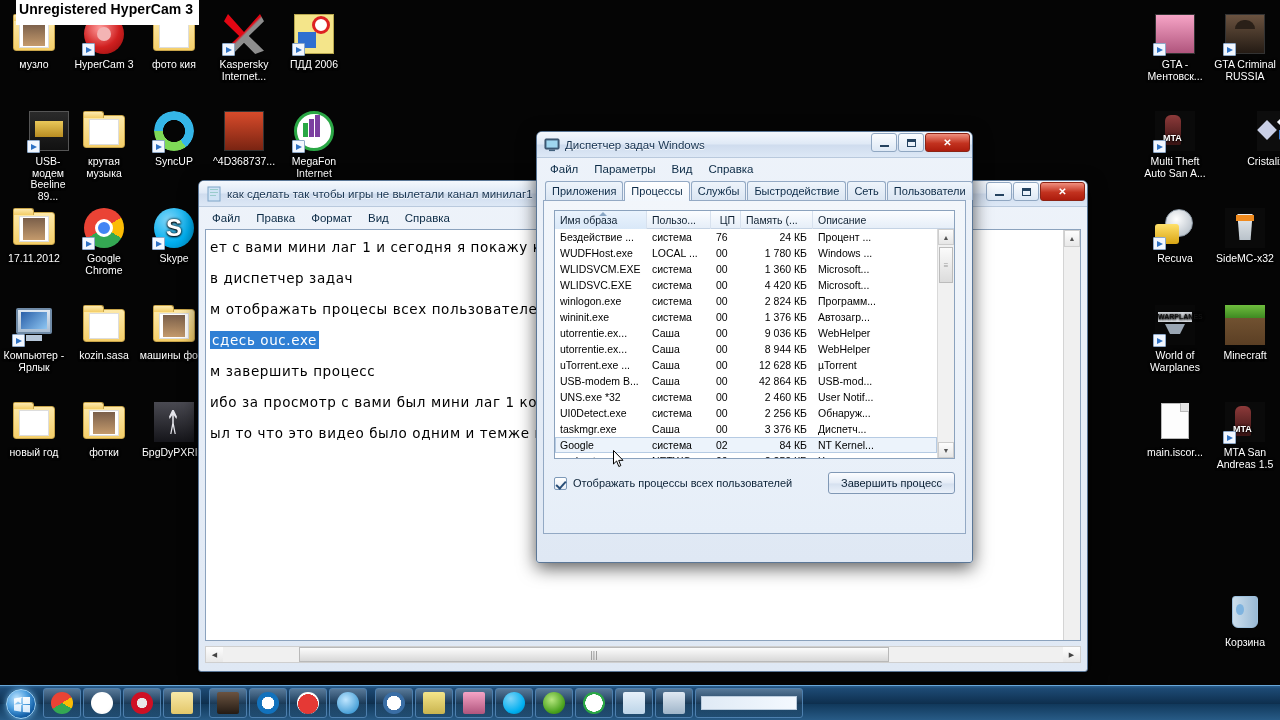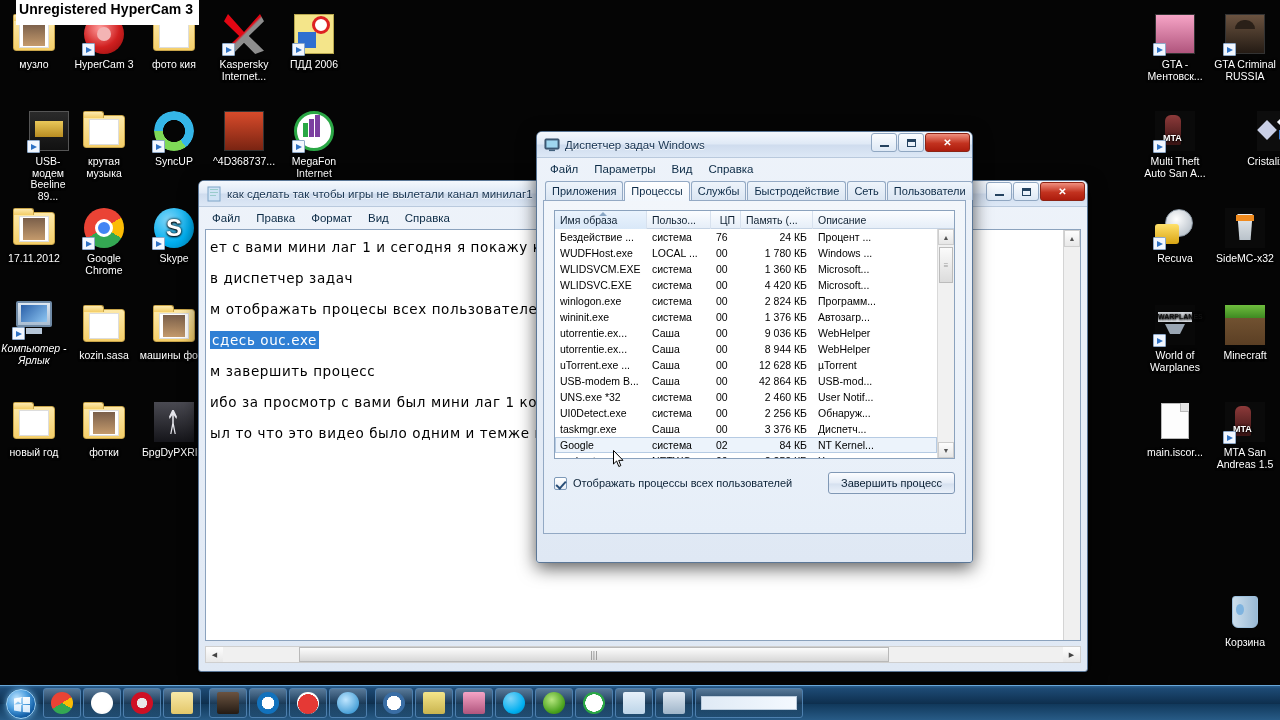--- a/index.html
+++ b/index.html
@@ -424,21 +424,21 @@
         <span class="lbl">4012013</span>
       </div>
       <div class="d-icon" style="left: 279px; top: 206px;">
         <span class="glyph">
           <span class="disc" style="background:radial-gradient(circle at 35% 30%,#7fd4f7,#00aff0 60%,#0082b4);"></span>
           <span style="position:absolute;left:14px;top:8px;color:#fff;font:700 24px 'Liberation Sans',sans-serif;">S</span>
           <span class="shortcut-arrow"></span>
         </span>
         <span class="lbl">Skype</span>
       </div>
-      <div class="d-icon" style="left: -1px; top: 296px; font-style: italic;">
+      <div class="d-icon" style="left: -1px; top: 303px;">
         <span class="glyph">
           <span style="position:absolute;left:4px;top:5px;width:36px;height:26px;background:linear-gradient(#dfe8f2,#a9bdd2);border:2px solid #6f8aa6;border-radius:2px;"></span>
           <span style="position:absolute;left:9px;top:9px;width:26px;height:17px;background:linear-gradient(135deg,#2a5fa8,#8ec6f2);"></span>
           <span style="position:absolute;left:14px;top:32px;width:16px;height:6px;background:#b6c6d8;"></span>
           <span class="shortcut-arrow"></span>
         </span>
         <span class="lbl">Компьютер - Ярлык</span>
       </div>
       <div class="d-icon" style="left: 69px; top: 303px;">
         <span class="glyph">

